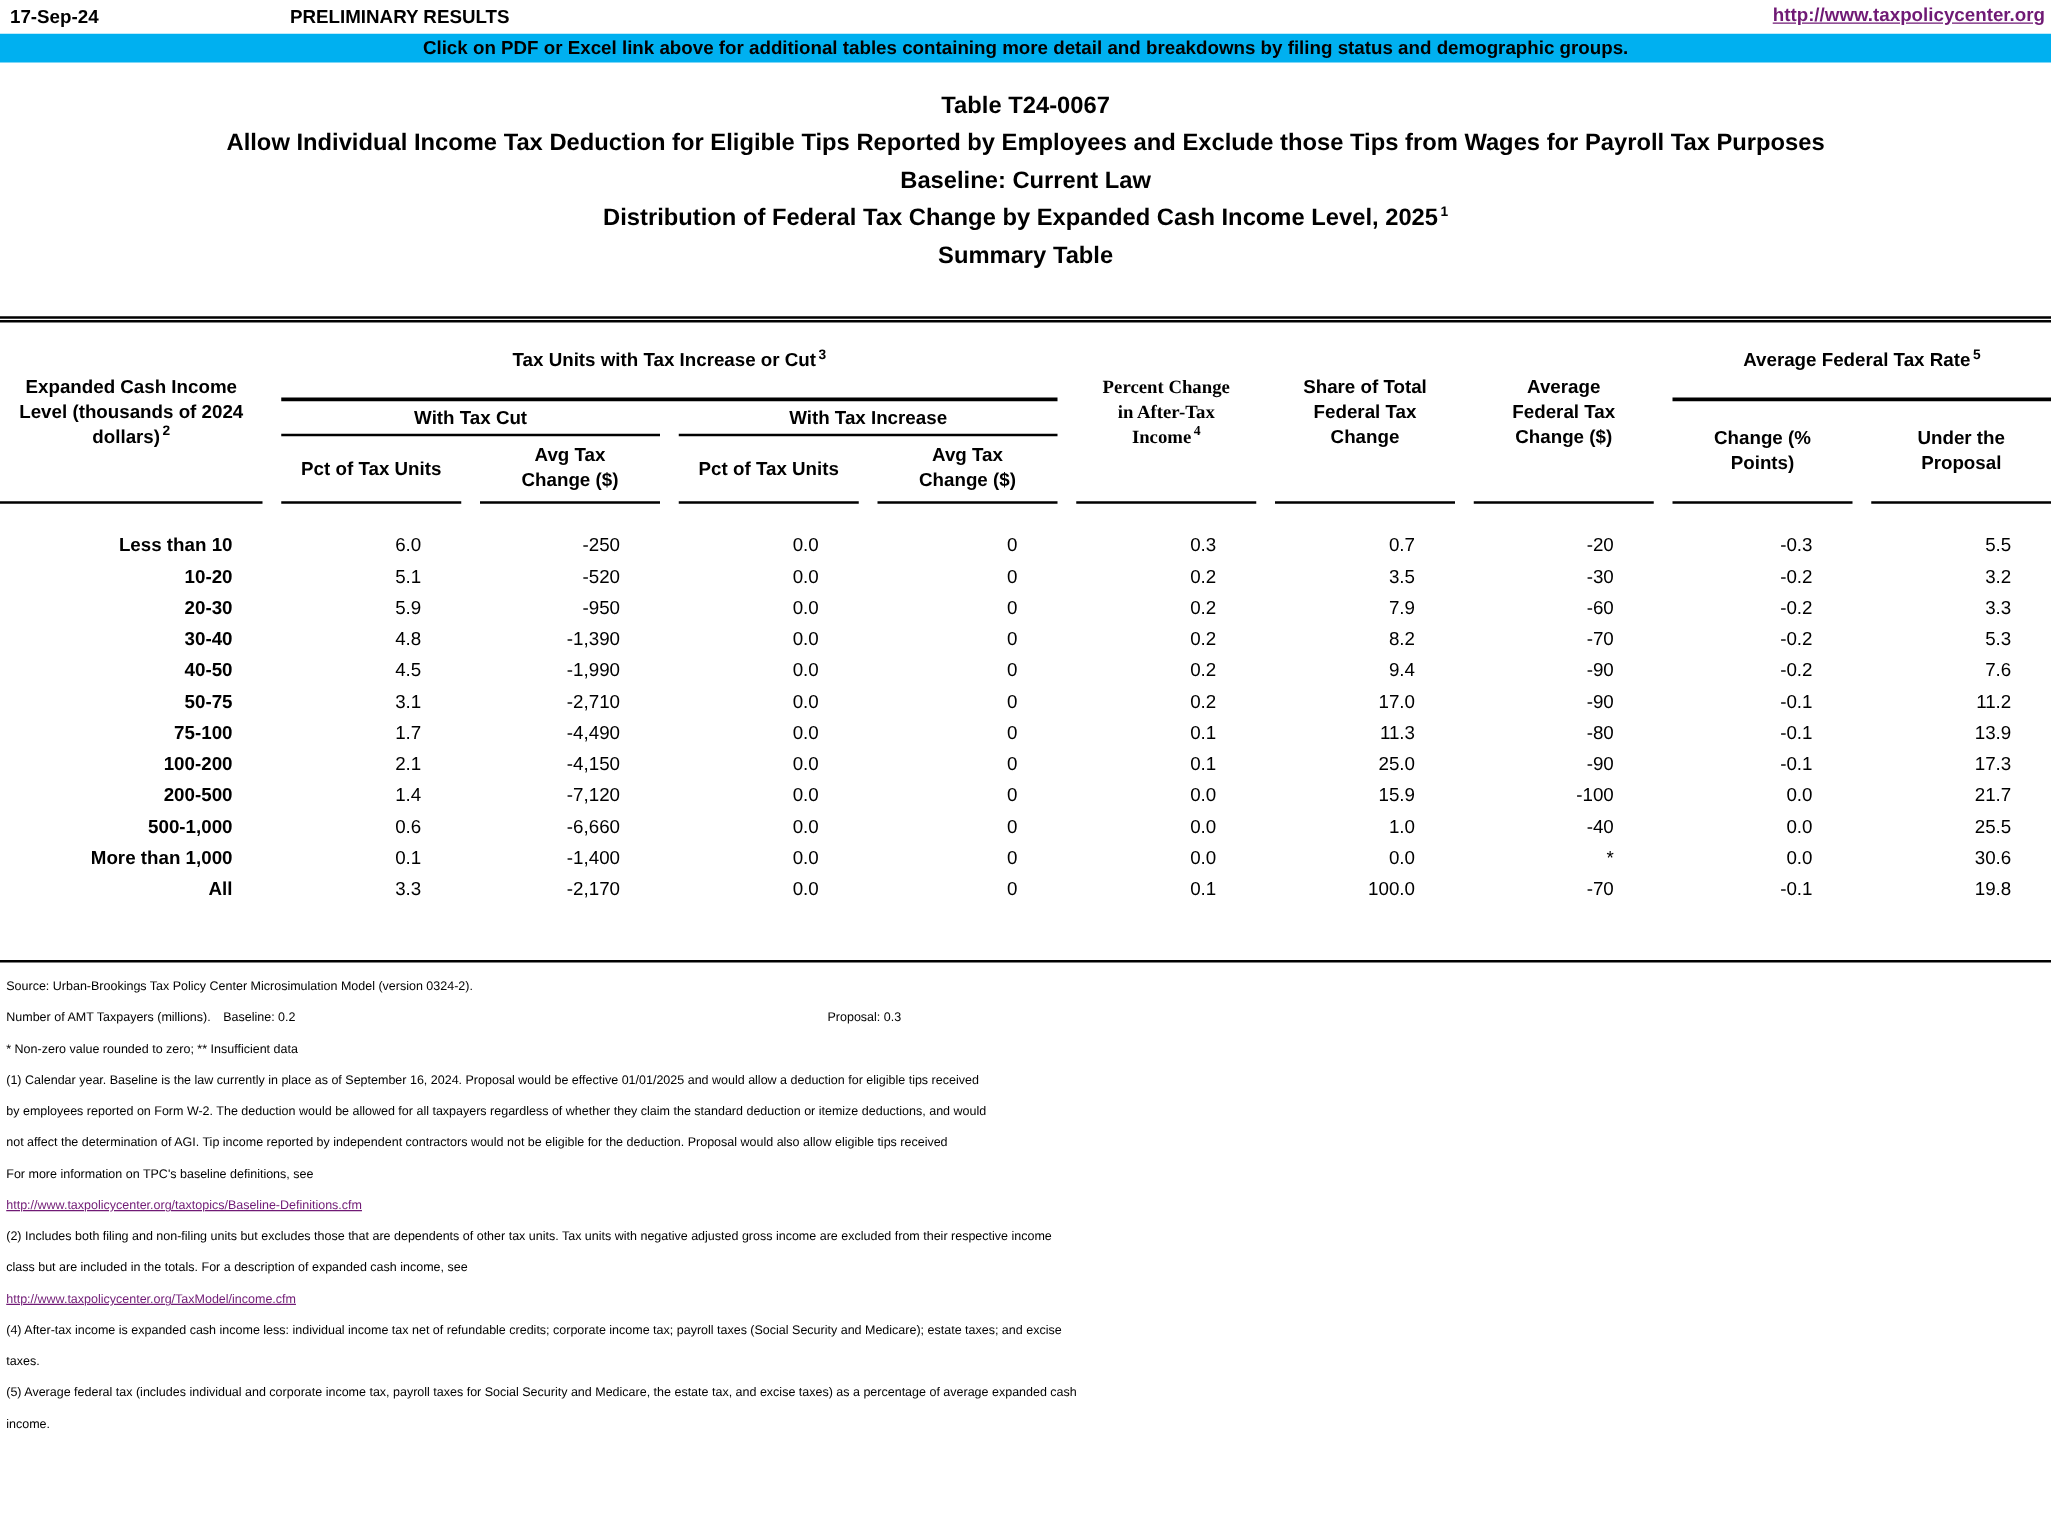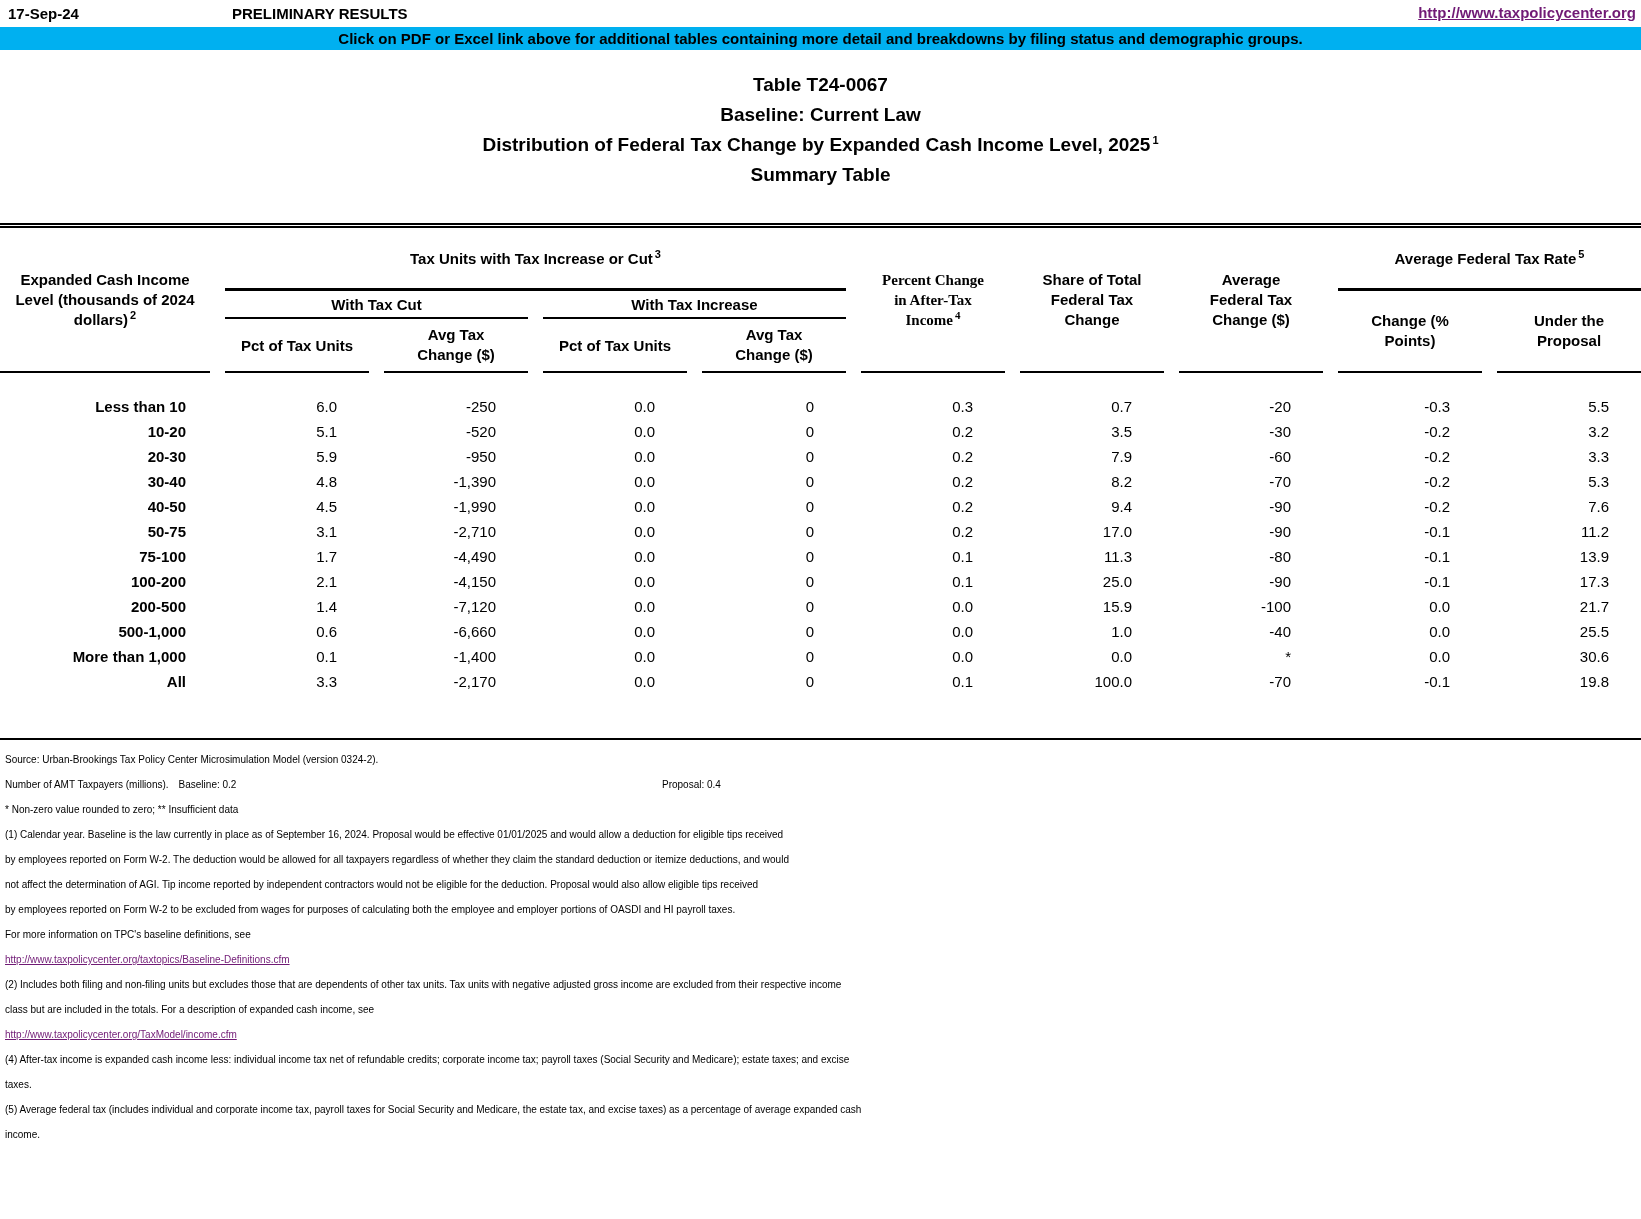--- a/index.html
+++ b/index.html
@@ -56,20 +56,21 @@
 <div class="topbar">
   <span class="date">17-Sep-24</span>
   <span class="status">PRELIMINARY RESULTS</span>
   <a class="siteurl">http://www.taxpolicycenter.org</a>
 </div>
 
 <div class="banner" id="banner" style="background: rgb(0, 176, 240);">Click on PDF or Excel link above for additional tables containing more detail and breakdowns by filing status and demographic groups.</div>
 
 <div class="titles">
   <div class="t-line first">Table T24-0067</div>
+  <div class="t-line">Allow Individual Income Tax Deduction for Eligible Tips Reported by Employees and Exclude those Tips from Wages for Payroll Tax Purposes</div>
   <div class="t-line">Baseline: Current Law</div>
   <div class="t-line"><span>Distribution of Federal Tax Change by Expanded Cash Income Level, 2025</span><sup class="s">1</sup></div>
   <div class="t-line">Summary Table</div>
 </div>
 
 <div class="tablewrap">
   <table class="main">
     <colgroup>
       <col class="c-label">
         <col class="c-data">
@@ -266,28 +267,27 @@
           <td>19.8</td>
         </tr>
       </tbody>
   </table>
 </div>
 
 <div class="notes">
   <div class="noteline">Source: Urban-Brookings Tax Policy Center Microsimulation Model (version 0324-2).</div>
   <div class="noteline amt">
     <span>Number of AMT Taxpayers (millions).</span><span class="baseline">Baseline: 0.2</span>
-    <span class="proposal">Proposal: 0.4</span>
+    <span class="proposal">Proposal: 0.3</span>
   </div>
   <div class="noteline">* Non-zero value rounded to zero; ** Insufficient data</div>
   <div class="footnotes">
       <div class="fnline">(1) Calendar year. Baseline is the law currently in place as of September 16, 2024. Proposal would be effective 01/01/2025 and would allow a deduction for eligible tips received</div>
       <div class="fnline">by employees reported on Form W-2. The deduction would be allowed for all taxpayers regardless of whether they claim the standard deduction or itemize deductions, and would</div>
       <div class="fnline">not affect the determination of AGI. Tip income reported by independent contractors would not be eligible for the deduction. Proposal would also allow eligible tips received</div>
-      <div class="fnline">by employees reported on Form W-2 to be excluded from wages for purposes of calculating both the employee and employer portions of OASDI and HI payroll taxes.</div>
       <div class="fnline">For more information on TPC's baseline definitions, see</div>
       <div class="fnline"><a>http://www.taxpolicycenter.org/taxtopics/Baseline-Definitions.cfm</a></div>
       <div class="fnline">(2) Includes both filing and non-filing units but excludes those that are dependents of other tax units. Tax units with negative adjusted gross income are excluded from their respective income</div>
       <div class="fnline">class but are included in the totals. For a description of expanded cash income, see</div>
       <div class="fnline"><a>http://www.taxpolicycenter.org/TaxModel/income.cfm</a></div>
       <div class="fnline">(4) After-tax income is expanded cash income less: individual income tax net of refundable credits; corporate income tax; payroll taxes (Social Security and Medicare); estate taxes; and excise</div>
       <div class="fnline">taxes.</div>
       <div class="fnline">(5) Average federal tax (includes individual and corporate income tax, payroll taxes for Social Security and Medicare, the estate tax, and excise taxes) as a percentage of average expanded cash</div>
       <div class="fnline">income.</div>
     </div>

